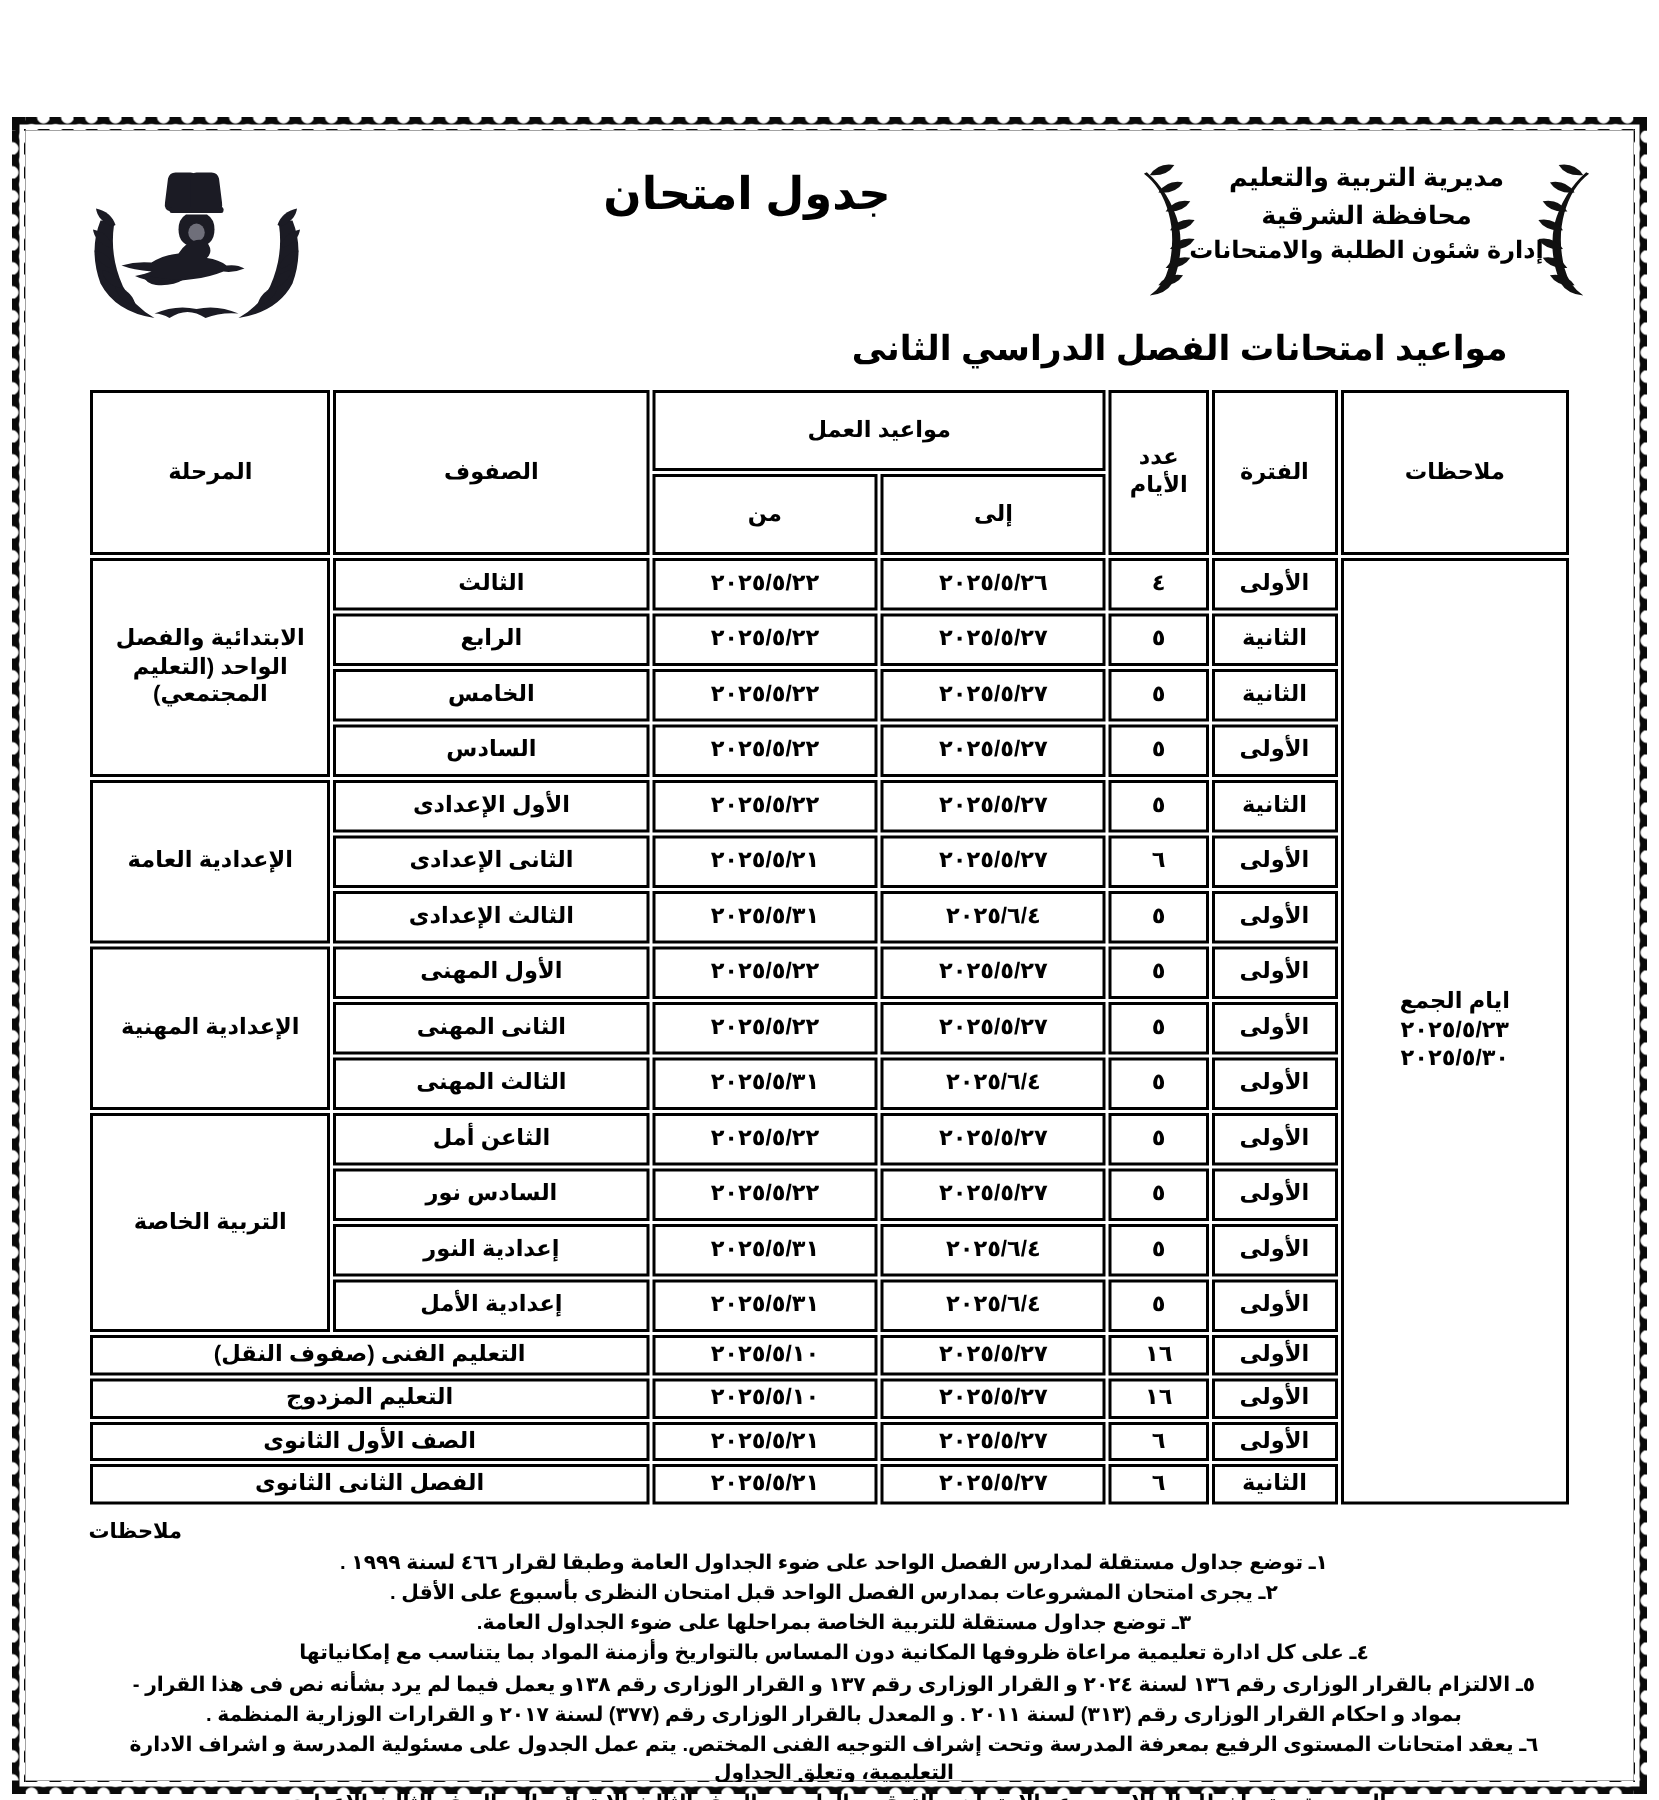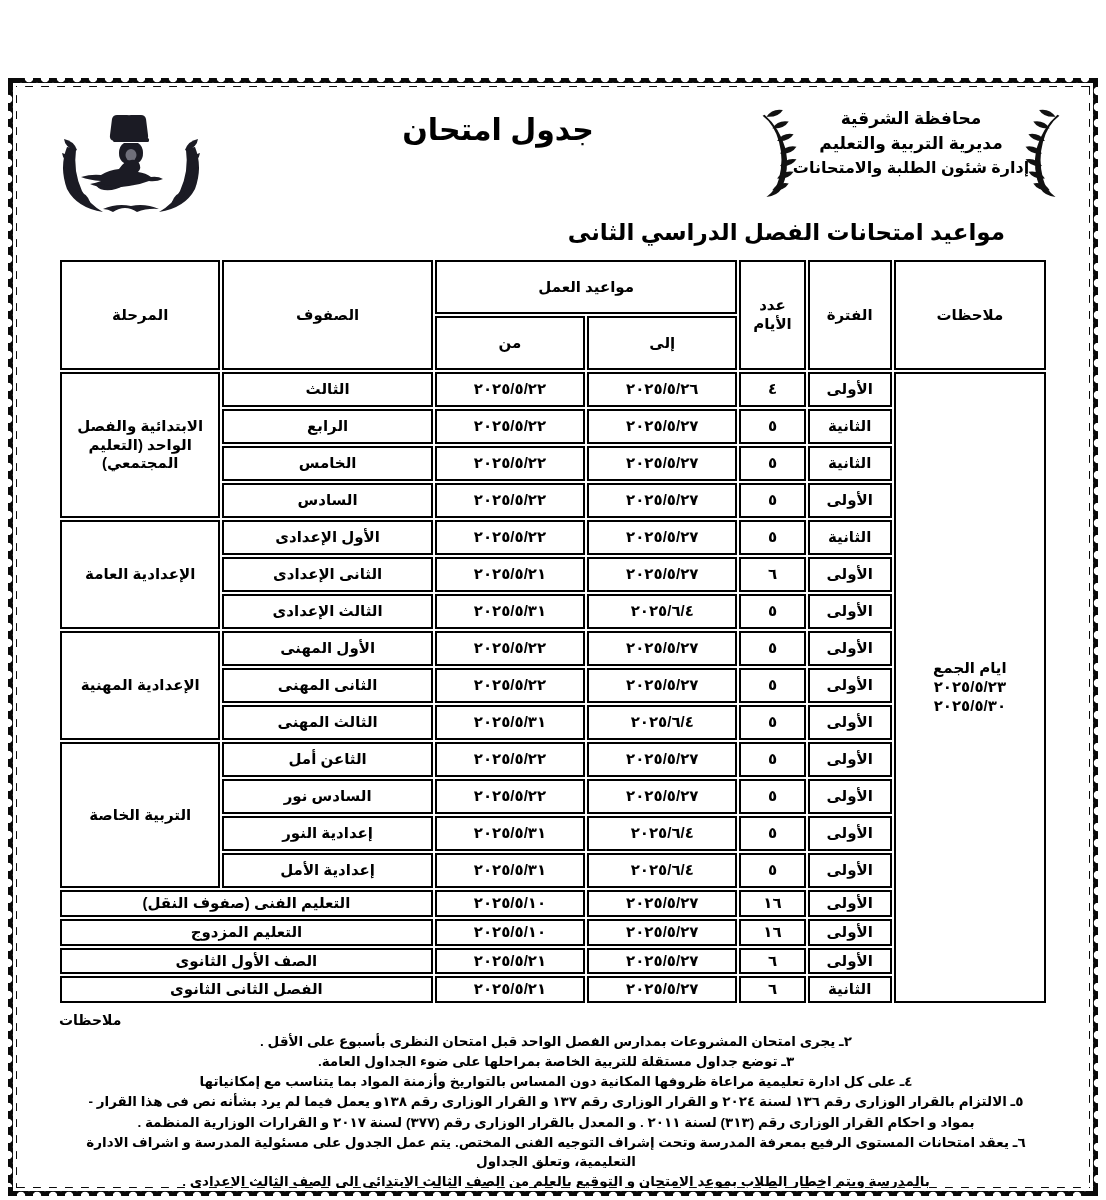--- a/index.html
+++ b/index.html
@@ -228,22 +228,22 @@
             <path d="M46 8 Q30 22 24 44 Q20 64 28 84 Q33 92 44 93 Q34 86 31 74 Q26 54 31 36 Q36 18 48 9 Z"></path>
             <path d="M44 10 q-12 1 -17 -7 q11 -2 17 7 Z"></path>
             <path d="M38 22 q-12 1 -17 -7 q11 -2 17 7 Z"></path>
             <path d="M33 35 q-12 1 -17 -7 q11 -2 17 7 Z"></path>
             <path d="M30 48 q-12 1 -17 -7 q11 -2 17 7 Z"></path>
             <path d="M30 61 q-12 1 -17 -7 q11 -2 17 7 Z"></path>
             <path d="M33 74 q-12 1 -17 -7 q11 -2 17 7 Z"></path>
             <path d="M38 86 q-12 1 -17 -7 q11 -2 17 7 Z"></path>
           </g>
         </svg>
+        <div class="org-line l2">مديرية التربية والتعليم</div>
         <div class="org-line l1">محافظة الشرقية</div>
-        <div class="org-line l2">مديرية التربية والتعليم</div>
         <div class="org-line l3">إدارة شئون الطلبة والامتحانات</div>
       </div>
 
       <div class="title-block">
         <div class="title-line1">جدول امتحان</div>
       </div>
 
       <div class="emblem-block">
         <svg viewBox="0 0 190 112" width="190" height="112">
           <g fill="#1b1b24">
@@ -442,20 +442,21 @@
             <td class="date">٢٠٢٥/٥/٢٧</td>
             <td class="date">٢٠٢٥/٥/٢١</td>
             <td class="wide-class" colspan="2">الفصل الثانى الثانوى</td>
           </tr>
         </tbody>
     </table>
 
     <div class="footnotes">
       <div class="fn-title">ملاحظات</div>
       <div id="fn-list">
+          <div class="fn-item">١ـ توضع جداول مستقلة لمدارس الفصل الواحد على ضوء الجداول العامة وطبقا لقرار ٤٦٦ لسنة ١٩٩٩ .</div>
           <div class="fn-item">٢ـ يجرى امتحان المشروعات بمدارس الفصل الواحد قبل امتحان النظرى بأسبوع على الأقل .</div>
           <div class="fn-item">٣ـ توضع جداول مستقلة للتربية الخاصة بمراحلها على ضوء الجداول العامة.</div>
           <div class="fn-item">٤ـ على كل ادارة تعليمية مراعاة ظروفها المكانية دون المساس بالتواريخ وأزمنة المواد بما يتناسب مع إمكانياتها</div>
           <div class="fn-item">٥ـ الالتزام بالقرار الوزارى رقم ١٣٦ لسنة ٢٠٢٤ و القرار الوزارى رقم ١٣٧ و القرار الوزارى رقم ١٣٨و يعمل فيما لم يرد بشأنه نص فى هذا القرار -</div>
           <div class="fn-item">بمواد و احكام القرار الوزارى رقم (٣١٣) لسنة ٢٠١١ . و المعدل بالقرار الوزارى رقم (٣٧٧) لسنة ٢٠١٧  و القرارات الوزارية المنظمة .</div>
           <div class="fn-item">٦ـ يعقد امتحانات المستوى الرفيع بمعرفة المدرسة وتحت إشراف التوجيه الفنى المختص. يتم عمل الجدول على مسئولية المدرسة و اشراف الادارة التعليمية، وتعلق الجداول</div>
           <div class="fn-item">بالمدرسة ويتم اخطار الطلاب بموعد الامتحان و التوقيع بالعلم من الصف الثالث الابتدائى الى الصف الثالث الاعدادى .</div>
         </div>
     </div>
 

